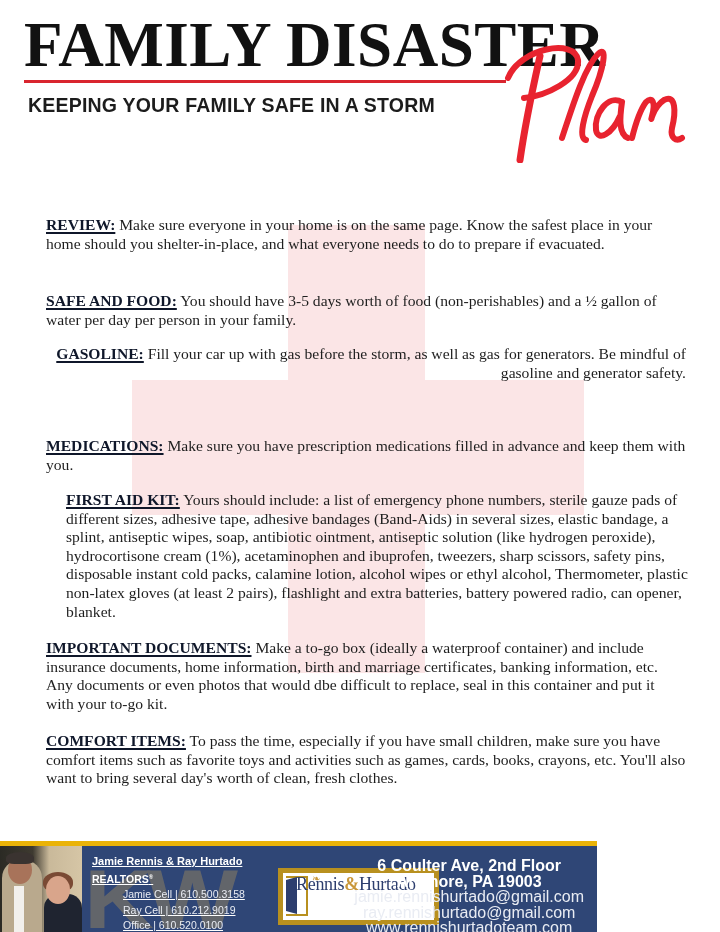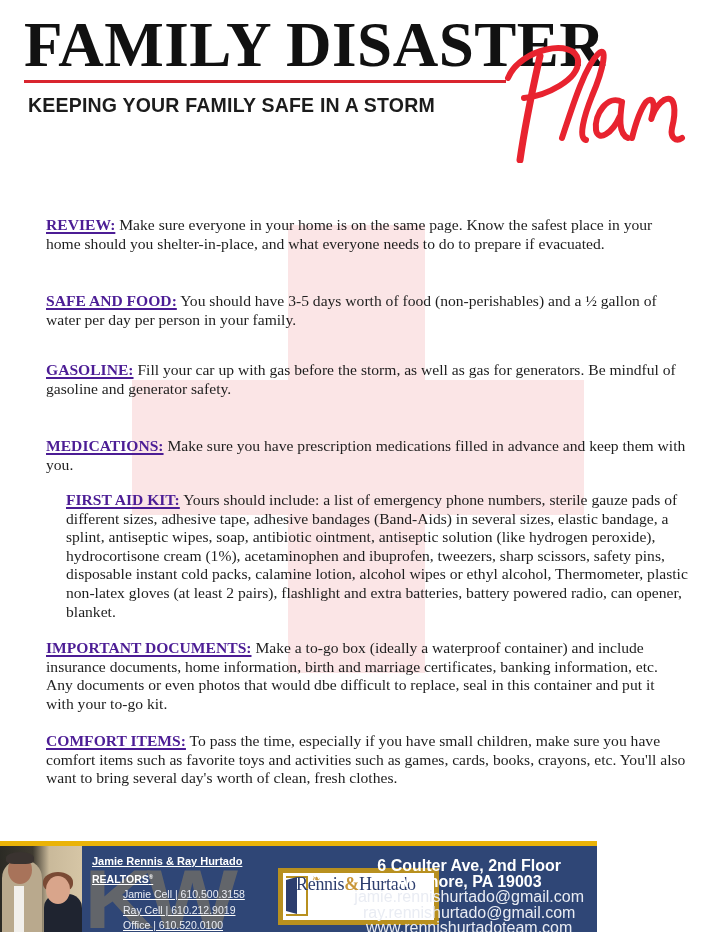--- a/index.html
+++ b/index.html
@@ -35,21 +35,21 @@
   .cross-h { position: absolute; left: 132px; top: 380px; width: 452px; height: 135px; background: #fbe5e6; }
 
   
   .sections { position: absolute; left: 46px; top: 0; width: 640px; }
   .section {
     position: absolute; left: 0; width: 640px;
     font-family: "Liberation Serif", serif; font-size: 15.6px; line-height: 18.6px;
     color: #1e1e1e;
   }
   .section .label {
-    font-weight: 700; color: #4c1d95; text-decoration: underline;
+    font-weight: 700; color: #0f172a; text-decoration: underline;
     text-decoration-thickness: 1.5px; text-underline-offset: 2px; font-family: Liberation Serif, serif;
   }
   .section .text { }
 
   
   .footer {
     position: absolute; left: 0; top: 841px; width: 597px; height: 91px;
     background: #2f4676; border-top: 5px solid #eab308;
   }
   .photo {
@@ -152,21 +152,21 @@
   </div>
 </div>
 
 <div class="sections">
   <div class="section" style="top:216px;">
     <span class="label">REVIEW:</span><span class="text"> Make sure everyone in your home is on the same page. Know the safest place in your home should you shelter-in-place, and what everyone needs to do to prepare if evacuated.</span>
   </div>
   <div class="section" style="top:292px;">
     <span class="label">SAFE AND FOOD:</span><span class="text"> You should have 3-5 days worth of food (non-perishables) and a ½ gallon of water per day per person in your family.</span>
   </div>
-  <div class="section" style="top:361px;">
+  <div class="section" style="top:345px;text-align:right;">
     <span class="label">GASOLINE:</span><span class="text"> Fill your car up with gas before the storm, as well as gas for generators. Be mindful of gasoline and generator safety.</span>
   </div>
   <div class="section" style="top:437px;">
     <span class="label">MEDICATIONS:</span><span class="text"> Make sure you have prescription medications filled in advance and keep them with you.</span>
   </div>
   <div class="section" style="top:491px;margin-left:20px;">
     <span class="label">FIRST AID KIT:</span><span class="text"> Yours should include: a list of emergency phone numbers, sterile gauze pads of different sizes, adhesive tape, adhesive bandages (Band-Aids) in several sizes, elastic bandage, a splint, antiseptic wipes, soap, antibiotic ointment, antiseptic solution (like hydrogen peroxide), hydrocortisone cream (1%), acetaminophen and ibuprofen, tweezers, sharp scissors, safety pins, disposable instant cold packs, calamine lotion, alcohol wipes or ethyl alcohol, Thermometer, plastic non-latex gloves (at least 2 pairs), flashlight and extra batteries, battery powered radio, can opener, blanket.</span>
   </div>
   <div class="section" style="top:639px;">
     <span class="label">IMPORTANT DOCUMENTS:</span><span class="text"> Make a to-go box (ideally a waterproof  container) and include insurance documents, home information, birth and marriage certificates, banking information, etc. Any documents or even photos that would dbe difficult to replace, seal in this container and put it with your to-go kit.</span>

